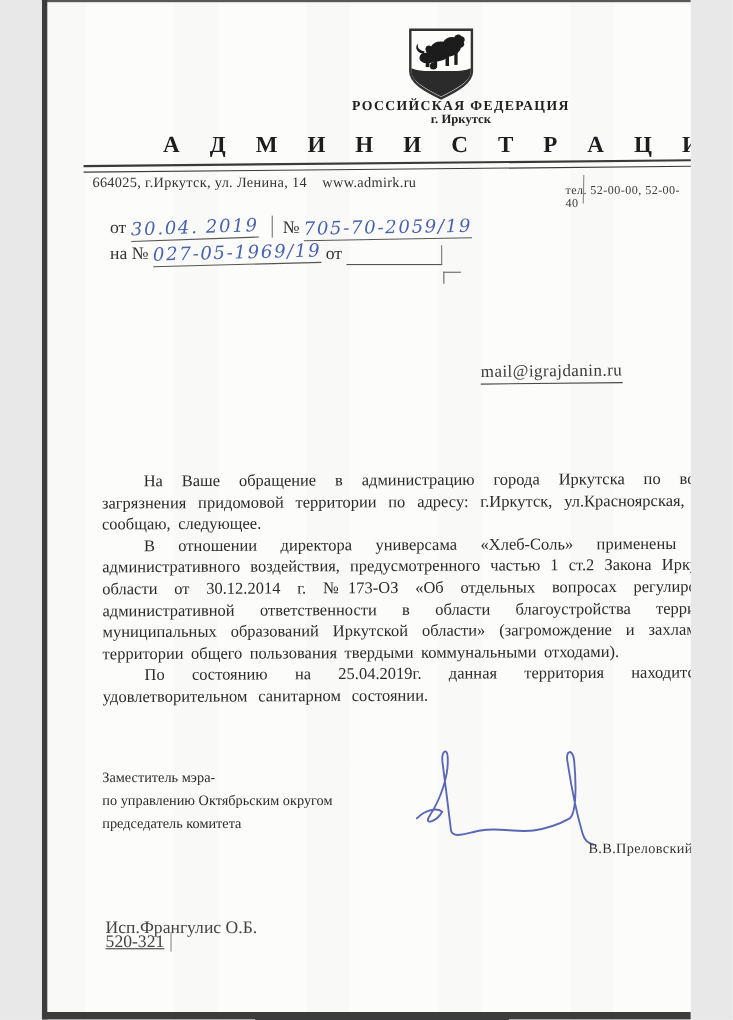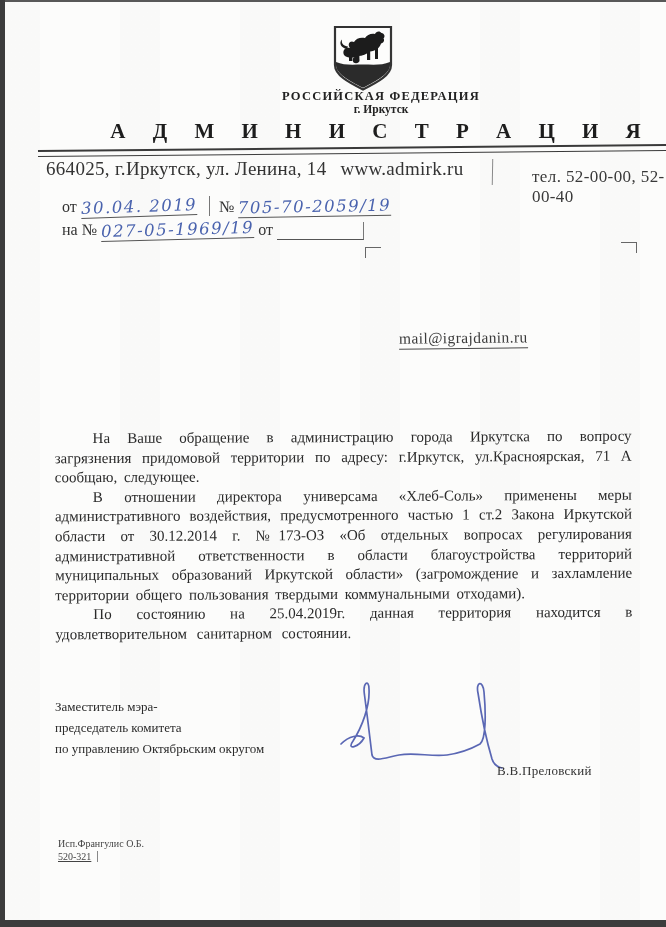--- a/index.html
+++ b/index.html
@@ -1,18 +1,18 @@
 <!DOCTYPE html>
 <html><head>
 <meta charset="utf-8">
 <style>
   html,body{margin:0;padding:0;background:#e8e8e8;}
   .page{
     position:relative;
-    width:666px;height:927px;
+    width:590px;height:927px;
     margin:0 auto;
     background:
       repeating-linear-gradient(90deg, rgba(0,0,0,0.012) 0 40px, rgba(0,0,0,0) 40px 120px),
       #fcfcfb;
     overflow:hidden;
     font-family:"Liberation Serif", serif;
     color:#2e2e2e;
   }
   .edge-left{position:absolute;left:0;top:0;width:5px;height:100%;background:#3c3c3c;}
   .edge-top{position:absolute;left:0;top:0;width:100%;height:2px;background:#585858;}
@@ -21,24 +21,24 @@
   .letterhead{position:absolute;left:0;top:0;width:666px;text-align:center;padding-left:48px;box-sizing:border-box;}
   .emblem{position:absolute;left:329px;top:25px;width:68px;height:67px;}
   .country{position:absolute;top:89px;width:100%;font-weight:bold;font-size:12.5px;letter-spacing:1.2px;color:#222;}
   .city{position:absolute;top:103px;width:100%;font-weight:bold;font-size:11.5px;color:#222;}
   .org{position:absolute;top:119px;width:100%;font-weight:bold;font-size:21px;letter-spacing:11px;color:#1d1d1d;white-space:nowrap;}
 
   .rule{position:absolute;left:38px;right:-4px;top:150px;height:4px;
     border-top:2.5px solid #3a3a3a;border-bottom:1.2px solid #3a3a3a;
     transform:rotate(-0.55deg);transform-origin:left center;}
 
-  .contact-address{position:absolute;left:46px;top:158px;font-size:19px;color:#333;letter-spacing:.3px;}
+  .contact-address{position:absolute;left:46px;top:158px;font-size:13px;color:#333;letter-spacing:.3px;}
   .contact-website{margin-left:14px;}
   .contact-divider{position:absolute;left:492px;top:159px;width:1px;height:26px;background:#8a8a8a;transform:rotate(1deg);}
-  .contact-phone{position:absolute;left:532px;top:167px;font-size:17px;color:#3a3a3a;letter-spacing:.4px;}
+  .contact-phone{position:absolute;left:476px;top:167px;font-size:11px;color:#3a3a3a;letter-spacing:.4px;}
 
   .hand{font-style:italic;color:#4a63ae;font-size:16.5px;letter-spacing:1.5px;white-space:nowrap;font-family:"DejaVu Serif",serif;}
   .ref-label{font-size:16px;color:#333;}
   .ref-row1{position:absolute;left:62px;top:196px;}
   .ref-row2{position:absolute;left:62px;top:220px;}
   .uline{display:inline-block;border-bottom:1.3px solid #555;}
   .ref-date{transform:rotate(-2deg);}
   .ref-num{transform:rotate(-1deg);}
   .ref-reply{transform:rotate(-1.5deg);}
   .ref-vbar{position:absolute;left:124px;top:0px;width:1px;height:20px;background:#777;display:inline-block;}
@@ -53,21 +53,21 @@
 
   .body-text{position:absolute;left:55px;top:428px;width:577px;font-size:15px;line-height:19.6px;
     text-align:justify;color:#2b2b2b;transform:rotate(-0.25deg);}
   .body-text p{margin:0;text-indent:38px;word-spacing:3px;}
   .body-text p.wide{word-spacing:6px;}
 
   .sign-title{position:absolute;left:55px;top:696px;font-size:13px;line-height:21px;color:#2b2b2b;}
   .signature-svg{position:absolute;left:333px;top:678px;width:205px;height:98px;}
   .sign-name{position:absolute;left:497px;top:763px;font-size:13px;color:#333;letter-spacing:.3px;}
 
-  .footer{position:absolute;left:58px;top:837px;font-size:10px;line-height:13px;color:#444;}
+  .footer{position:absolute;left:58px;top:837px;font-size:16px;line-height:13px;color:#444;}
   .footer .tick{border-right:1px solid #888;padding-right:6px;text-decoration:underline;}
 </style>
 </head>
 <body>
 
 <div class="page">
   <div class="edge-top"></div>
   <div class="edge-left"></div>
   <div class="edge-bottom"></div>
 
@@ -124,22 +124,22 @@
   <div class="recipient-email">mail@igrajdanin.ru</div>
 
   <div class="body-text">
     <p>На Ваше обращение в администрацию города Иркутска  по вопросу загрязнения придомовой территории по адресу: г.Иркутск, ул.Красноярская, 71 А сообщаю, следующее.</p>
     <p>В  отношении   директора универсама «Хлеб-Соль»   применены меры административного   воздействия, предусмотренного частью 1 ст.2 Закона Иркутской области от 30.12.2014 г. №173-ОЗ «Об отдельных вопросах регулирования административной ответственности в области благоустройства территорий муниципальных образований Иркутской области» (загромождение и захламление территории общего пользования твердыми коммунальными отходами).</p>
     <p class="wide">По состоянию на 25.04.2019г. данная территория находится в удовлетворительном санитарном состоянии.</p>
   </div>
 
   <div class="sign-title">
     <div>Заместитель мэра-</div>
+    <div>по управлению Октябрьским округом</div>
     <div>председатель  комитета</div>
-    <div>по управлению Октябрьским округом</div>
   </div>
 
   <svg class="signature-svg" viewBox="0 0 205 98">
     <path d="M8,66 C16,58 26,56 31,60 C26,69 13,73 20,63 C29,49 37,28 36,11
              C36,1 29.5,4 31.5,17 C34,36 37,60 39,77
              C41,85 54,79 66,77 C82,74 98,79 114,77
              C128,75 138,71 147,66
              C153,61 153,36 151,14 C150,2 142.5,3.5 145,15
              C148,35 153,61 159,81 C161,87 164,89 169,90" fill="none" stroke="#5a67b4" stroke-width="1.7" stroke-linecap="round"></path>
   </svg>

